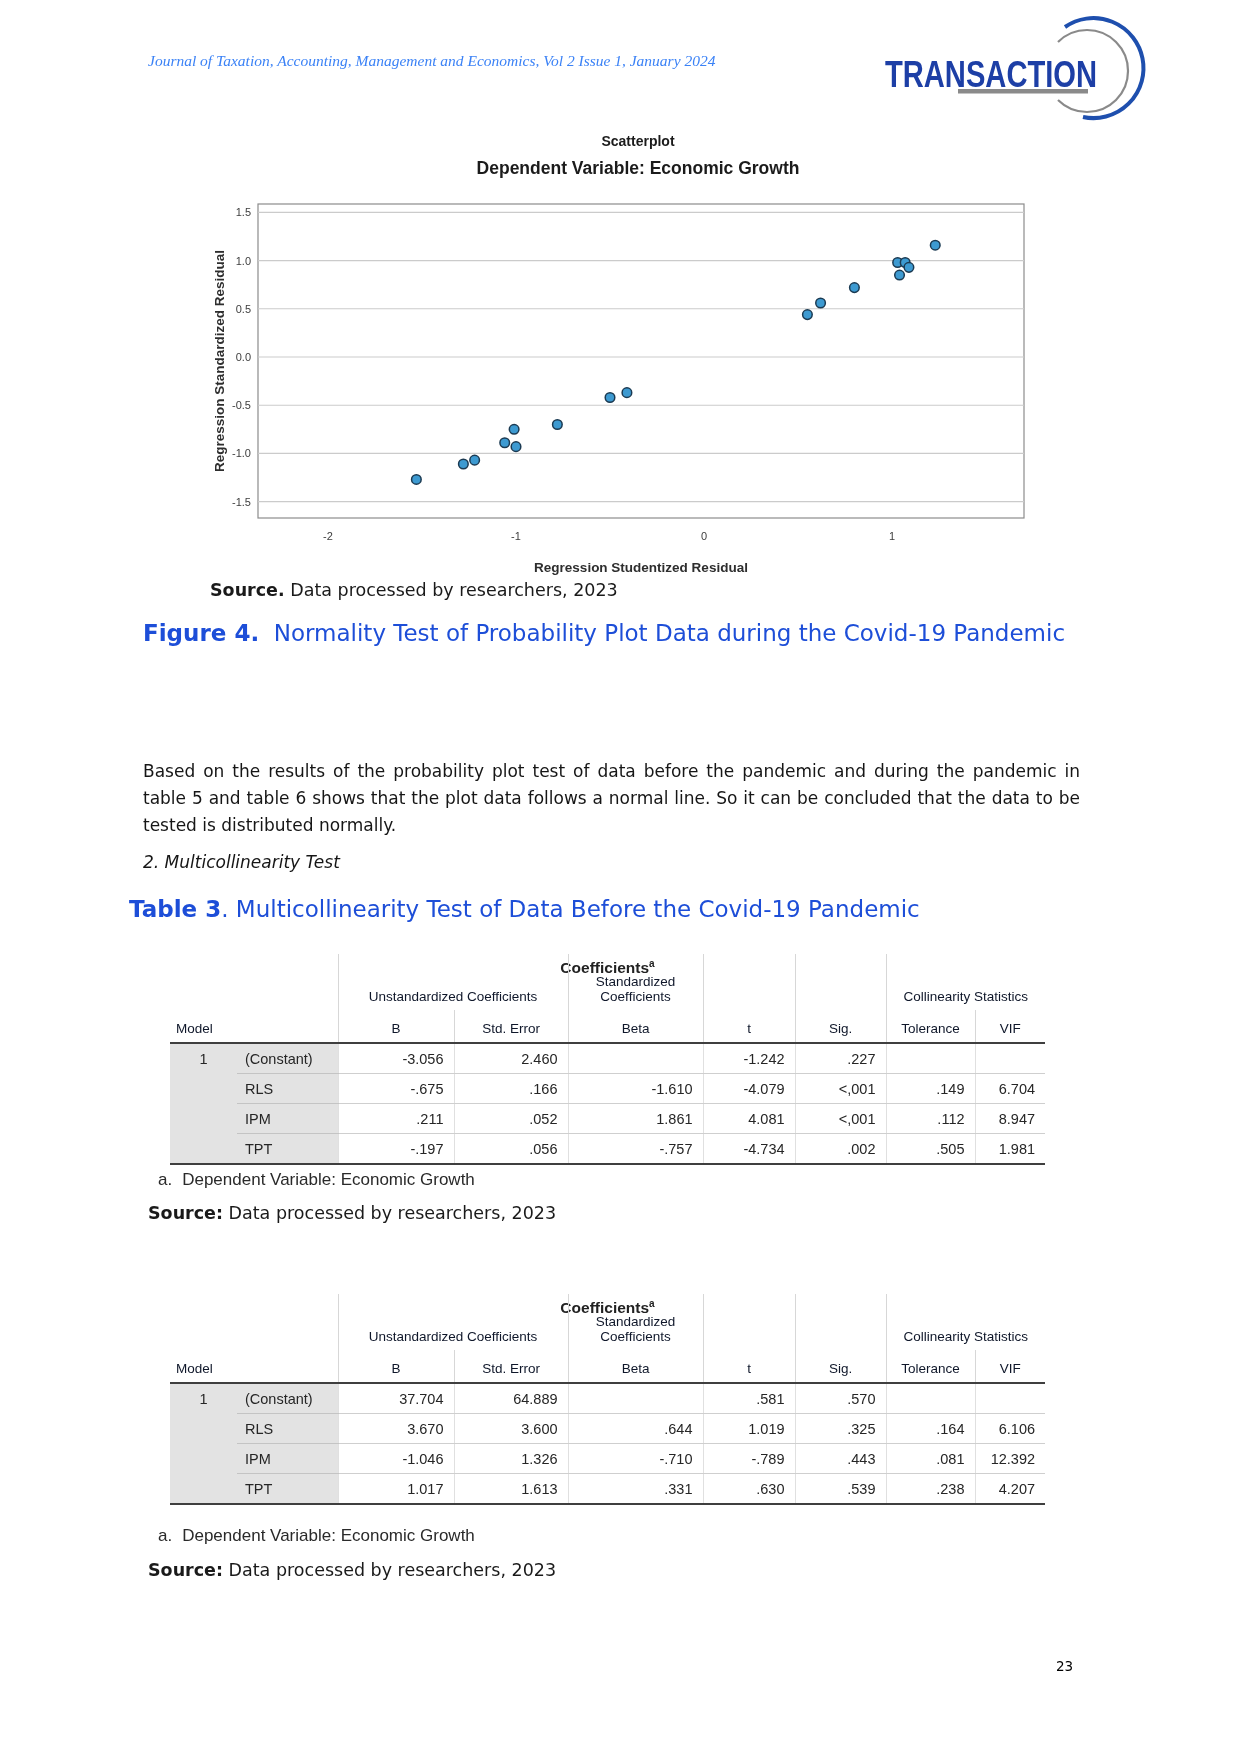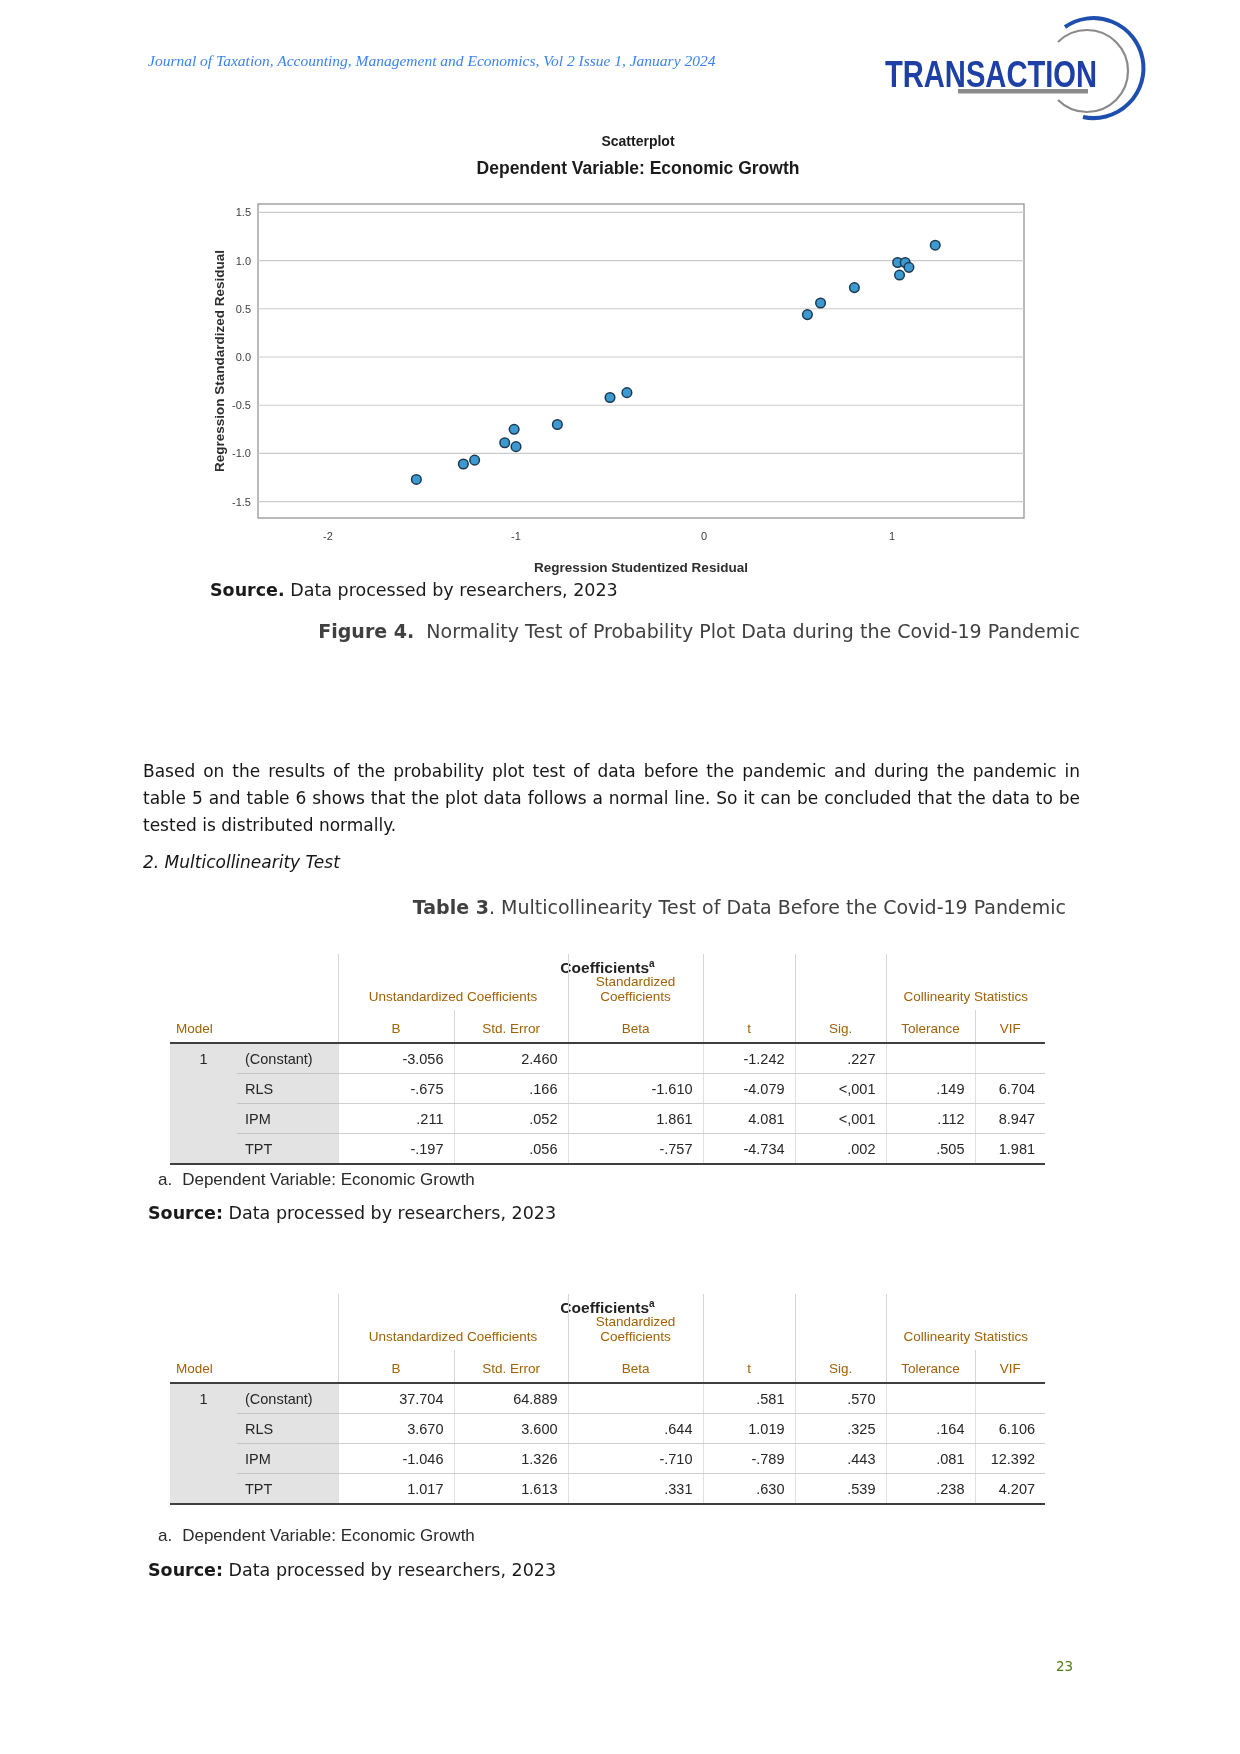--- a/index.html
+++ b/index.html
@@ -18,21 +18,21 @@
 
   
   .ct-title   { font:bold 14px "Liberation Sans",sans-serif; fill:#1b1b1b; }
   .ct-sub     { font:bold 17.5px "Liberation Sans",sans-serif; fill:#1b1b1b; }
   .ct-axis    { font:bold 13.5px "Liberation Sans",sans-serif; fill:#2e2e2e; }
   .ct-tick    { font:11px "Liberation Sans",sans-serif; fill:#3d3d3d; }
 
   
   .srcline { font-size:17.5px; color:#1a1a1a; white-space:nowrap; }
   .srcline b { font-weight:bold; }
-  .caption { font-size:19px; color:#404040; text-align:right; }
+  .caption { font-size:23px; color:#1d4ed8; text-align:left; }
   .caption b { font-weight:bold; }
 
   .para {
     left:143px; width:937px; font-size:17px; line-height:27px;
     text-align:justify; color:#161616;
   }
   #section-heading {
     left:143px; font-size:17px; font-style:italic; color:#161616;
     font-family:"DejaVu Sans", sans-serif;
   }
@@ -40,38 +40,38 @@
   
   .coef-title { font-family:"Liberation Sans",sans-serif; font-weight:bold;
     font-size:15.5px; color:#222; text-align:center;margin-top:28px; }
   .coef-title sup { font-size:10px; }
   table.coef {
     border-collapse:collapse; table-layout:fixed; width:875px;
     font-family:"Liberation Sans",sans-serif; border-bottom:2px solid #3f3f3f;
   }
   table.coef thead { border-bottom:2px solid #3f3f3f; }
   table.coef th {
-    font-weight:normal; font-size:13.5px; color:#a16207;
+    font-weight:normal; font-size:13.5px; color:#0f172a;
     text-align:center; vertical-align:bottom; padding:2px 4px 6px 4px;
   }
   table.coef th.model { text-align:left; padding-left:6px; }
   table.coef tr.sprow th { height:48px; }
   table.coef tr.lblrow th { height:24px; }
   table.coef th.vline { border-left:1px solid #d7d7d7; }
   table.coef td { font-size:14.5px; color:#262626; height:29px; padding:0 10px 0 4px; }
   table.coef td.mnum { background:#e3e3e3; text-align:center; padding:0; }
   table.coef td.mname { background:#e3e3e3; text-align:left; padding-left:8px;
     border-bottom:1px solid #c4c4c4; }
   table.coef td.val { text-align:right; border-bottom:1px solid #cfcfcf;
     border-left:1px solid #e0e0e0; }
   table.coef tbody tr:last-child td { border-bottom:none; }
 
   .footnote { font-family:"Liberation Sans",sans-serif; font-size:17px; color:#2a2a2a; }
   .footnote .fl { margin-right:10px; }
-  #page-number { font-size:13.5px; color:#4d7c0f; }
+  #page-number { font-size:13.5px; color:#000000; }
 </style>
 </head>
 <body>
 
 <div id="page">
 
   <div id="journal-line" class="abs">Journal of Taxation, Accounting, Management and Economics, Vol 2 Issue 1, January 2024</div>
 
   <svg class="abs" style="left:858px; top:3px;" width="300" height="125" viewBox="0 0 300 125">
     <path d="M 207,24 A 50,50 0 1 1 225,114" fill="none" stroke="#1e4fae" stroke-width="4"></path>

